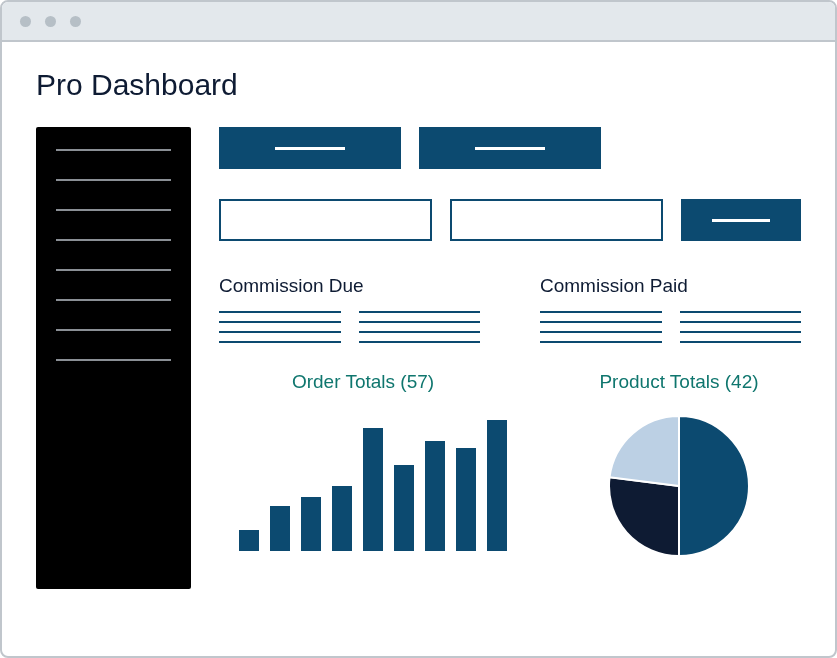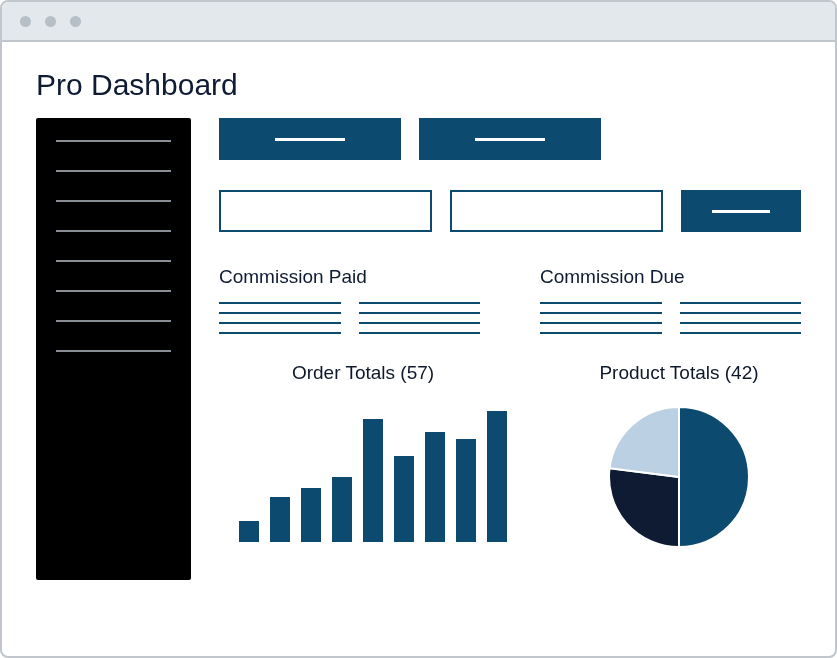--- a/index.html
+++ b/index.html
@@ -37,21 +37,21 @@
       border-radius: 50%;
       background: #b6bfc6;
     }
     .content {
       padding: 26px 34px 0 34px;
     }
     .page-title {
       font-size: 30px;
       font-weight: 500;
       color: #0e1b33;
-      margin-bottom: 16px;
+      margin-bottom: 25px;
     }
     .layout {
       display: flex;
       gap: 28px;
     }
     .sidebar {
       width: 155px;
       height: 462px;
       background: #000;
       border-radius: 2px;
@@ -143,21 +143,21 @@
     .charts-row {
       display: flex;
       gap: 50px;
     }
     .chart-block {
       flex: 1;
     }
     .chart-title {
       font-size: 19px;
       font-weight: 400;
-      color: #0f172a;
+      color: #0f766e;
       margin-bottom: 18px;
       text-align: center;
     }
     .bar-chart {
       display: flex;
       align-items: flex-end;
       gap: 11px;
       height: 140px;
       padding-left: 20px;
     }
@@ -208,38 +208,38 @@
         <div class="filter-row">
           <div class="input-outline"></div>
           <div class="input-outline"></div>
           <div class="btn-submit">
             <div class="inner-line"></div>
           </div>
         </div>
 
         <div class="commission-row">
           <div class="commission-block">
+            <div class="section-title">Commission Due</div>
+            <div class="lines-pair">
+              <div class="lines-col">
+                <div class="thin-line"></div>
+                <div class="thin-line"></div>
+                <div class="thin-line"></div>
+                <div class="thin-line"></div>
+              </div>
+              <div class="lines-col">
+                <div class="thin-line"></div>
+                <div class="thin-line"></div>
+                <div class="thin-line"></div>
+                <div class="thin-line"></div>
+              </div>
+            </div>
+          </div>
+          <div class="commission-block">
             <div class="section-title">Commission Paid</div>
-            <div class="lines-pair">
-              <div class="lines-col">
-                <div class="thin-line"></div>
-                <div class="thin-line"></div>
-                <div class="thin-line"></div>
-                <div class="thin-line"></div>
-              </div>
-              <div class="lines-col">
-                <div class="thin-line"></div>
-                <div class="thin-line"></div>
-                <div class="thin-line"></div>
-                <div class="thin-line"></div>
-              </div>
-            </div>
-          </div>
-          <div class="commission-block">
-            <div class="section-title">Commission Due</div>
             <div class="lines-pair">
               <div class="lines-col">
                 <div class="thin-line"></div>
                 <div class="thin-line"></div>
                 <div class="thin-line"></div>
                 <div class="thin-line"></div>
               </div>
               <div class="lines-col">
                 <div class="thin-line"></div>
                 <div class="thin-line"></div>

